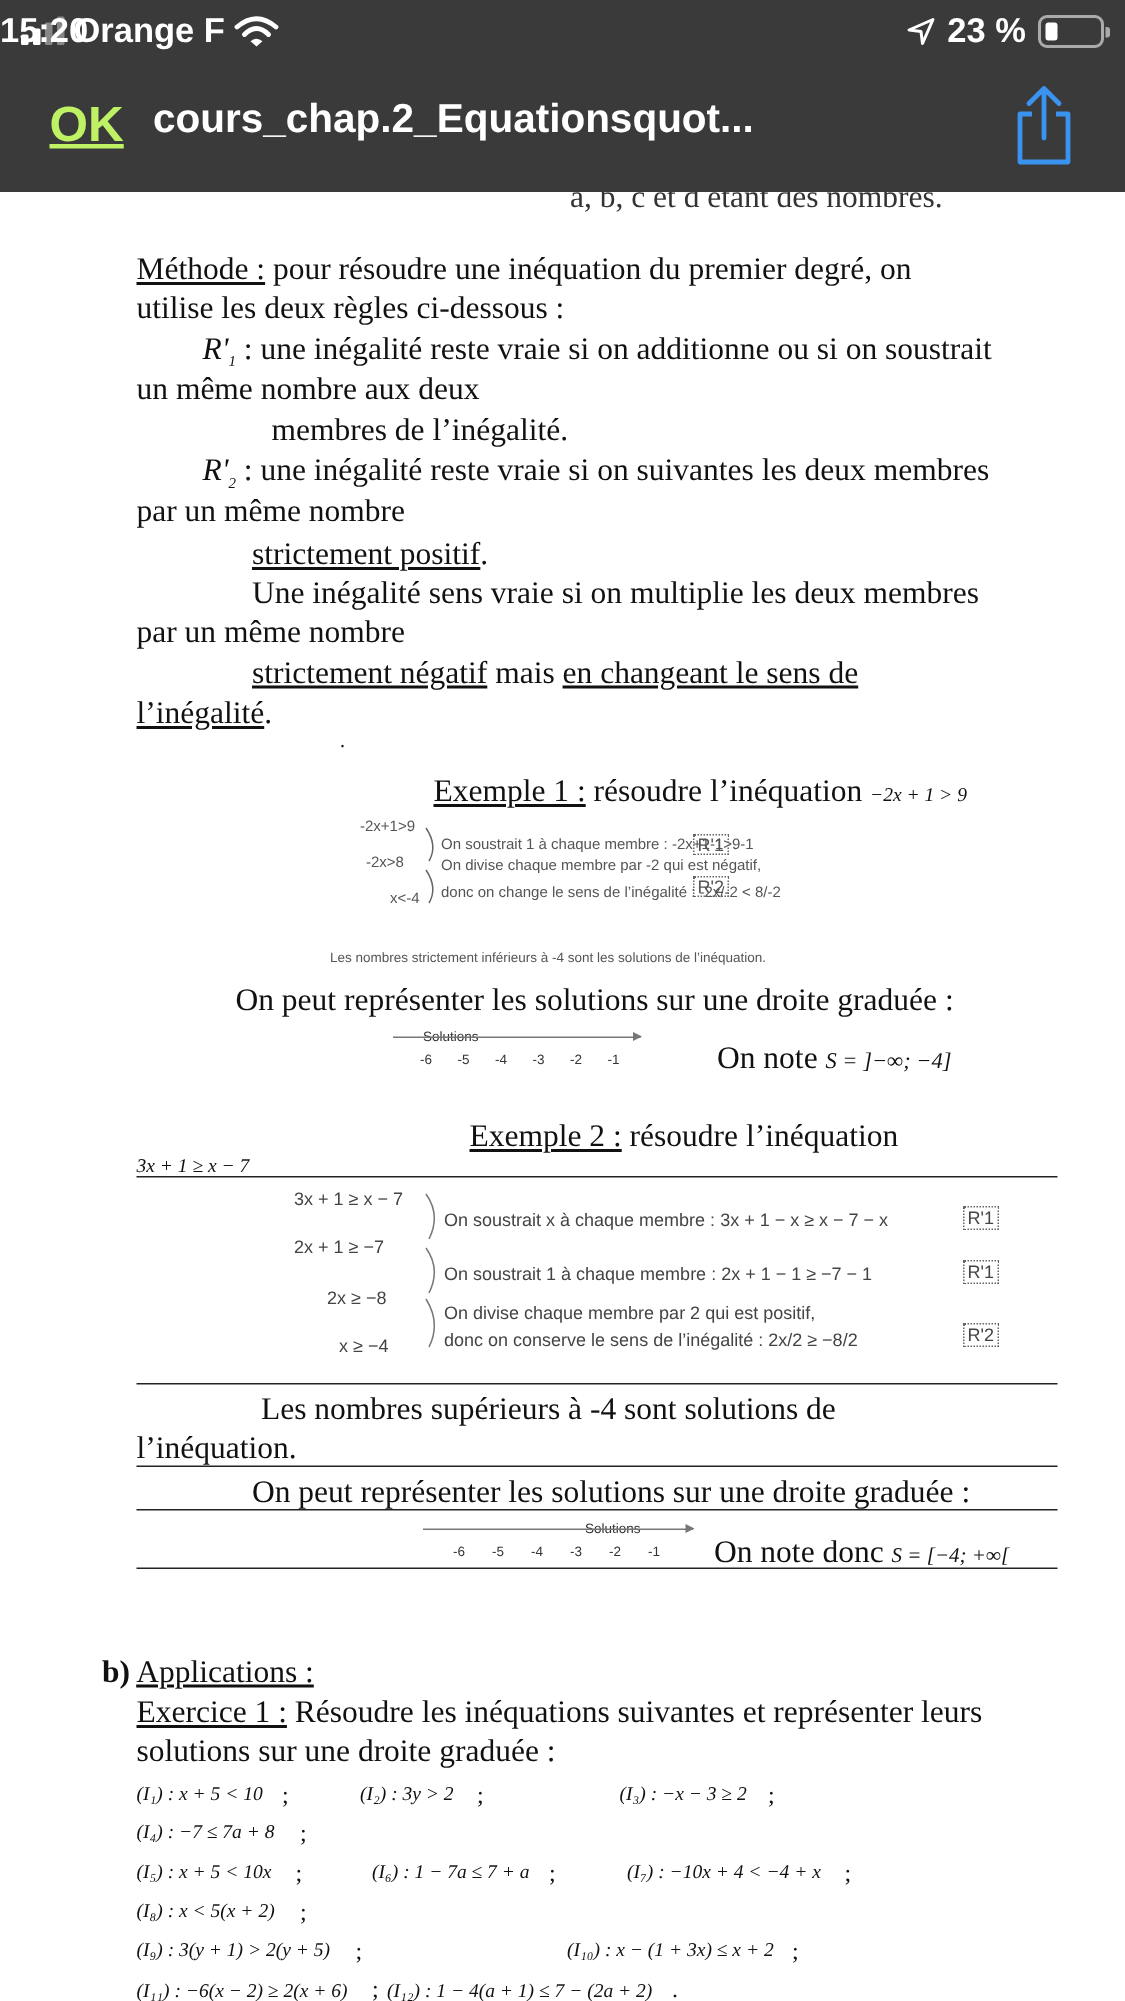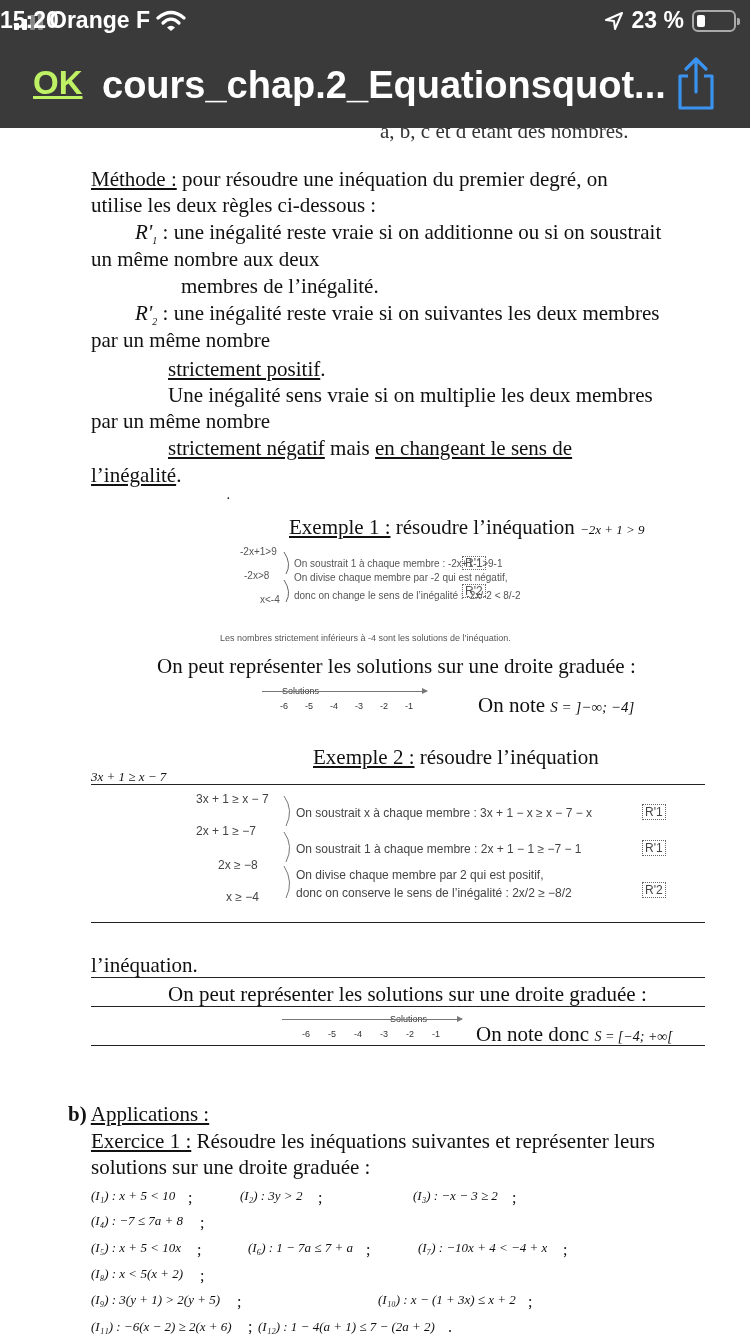--- a/index.html
+++ b/index.html
@@ -15,21 +15,21 @@
   .signal span { width: 5px; background: #fff; border-radius: 1px; }
   .signal span.dim { background: #888; }
   .status .time { position: absolute; left: 0; right: 0; top: 7px; text-align: left; }
   .status .right { position: absolute; right: 14px; top: 7px; display: flex; align-items: center; gap: 8px; }
   .battery { width: 44px; height: 22px; border: 2px solid #aaa; border-radius: 6px; position: relative; }
   .battery .fill { position: absolute; left: 3px; top: 3px; bottom: 3px; background: #fff; border-radius: 2px; }
   .battery::after { content: ""; position: absolute; right: -6px; top: 6px; width: 3px; height: 7px; background: #aaa; border-radius: 0 2px 2px 0; }
 
   .nav { position: absolute; top: 50px; left: 0; right: 0; height: 70px; font-family: "Liberation Sans", sans-serif; }
   .nav .ok { position: absolute; left: 33px; top: 14px; color: #bef264; font-size: 33px; font-weight: bold; text-decoration: underline; cursor: pointer; }
-  .nav .title { position: absolute; left: 102px; top: 14px; color: #fff; font-size: 38px; font-weight: bold; white-space: nowrap; }
+  .nav .title { position: absolute; left: 102px; top: 14px; color: #fff; font-size: 27px; font-weight: bold; white-space: nowrap; }
   .nav .share { position: absolute; right: 32px; top: 6px; width: 44px; height: 56px; cursor: pointer; }
 
   
   .doc { position: absolute; left: 0; top: 128px; width: 750px; height: 1206px; overflow: hidden; font-size: 21px; line-height: 26px; }
   .abs { position: absolute; white-space: nowrap; }
   .u { text-decoration: underline; }
   .cut { position: absolute; left: 380px; top: -10px; font-size: 21px; color: #333; }
   .small { font-family: "Liberation Sans", sans-serif; color: #333; }
   .rule { position: absolute; left: 91px; width: 614px; height: 1px; background: #222; }
   .rbox { display: inline-block; border: 1px dotted #666; padding: 0 2px; font-size: 12px; }
@@ -161,20 +161,21 @@
     <div class="abs" style="left:106px; top:80px;">On divise chaque membre par 2 qui est positif,</div>
     <div class="abs" style="left:36px; top:102px;">x ≥ −4</div>
     <div class="abs" style="left:106px; top:98px;">donc on conserve le sens de l’inégalité :  2x/2 ≥ −8/2</div>
     <div class="abs" style="left:452px; top:94px;"><span class="rbox">R'2</span></div>
     <svg class="abs" style="left:92px; top:6px;" width="14" height="110">
       <path d="M2 2 Q12 16 4 32 M2 38 Q12 52 4 68 M2 72 Q12 88 4 104" stroke="#777" fill="none"></path>
     </svg>
   </div>
 
   <div class="rule" style="top:794px;"></div>
+  <div class="abs" style="left:174px; top:798px;">Les nombres supérieurs à -4 sont solutions de</div>
   <div class="abs" style="left:91px; top:824px;">l’inéquation.</div>
   <div class="rule" style="top:849px;"></div>
   <div class="abs" style="left:168px; top:853px;">On peut représenter les solutions sur une droite graduée :</div>
   <div class="rule" style="top:878px;"></div>
 
   <div style="position:absolute; left:282px; top:878px; width:190px; height:30px;">
     <div class="abs small" style="left:108px; top:0; font-size:9px;">Solutions</div>
     <div style="position:absolute; left:0; top:13px; width:180px; height:1px; background:#777;"></div>
     <div style="position:absolute; left:175px; top:10px; width:0; height:0; border-left:6px solid #777; border-top:3px solid transparent; border-bottom:3px solid transparent;"></div>
     <div class="small" style="position:absolute; left:20px; top:15px; font-size:9px; display:flex; gap:18px;">

